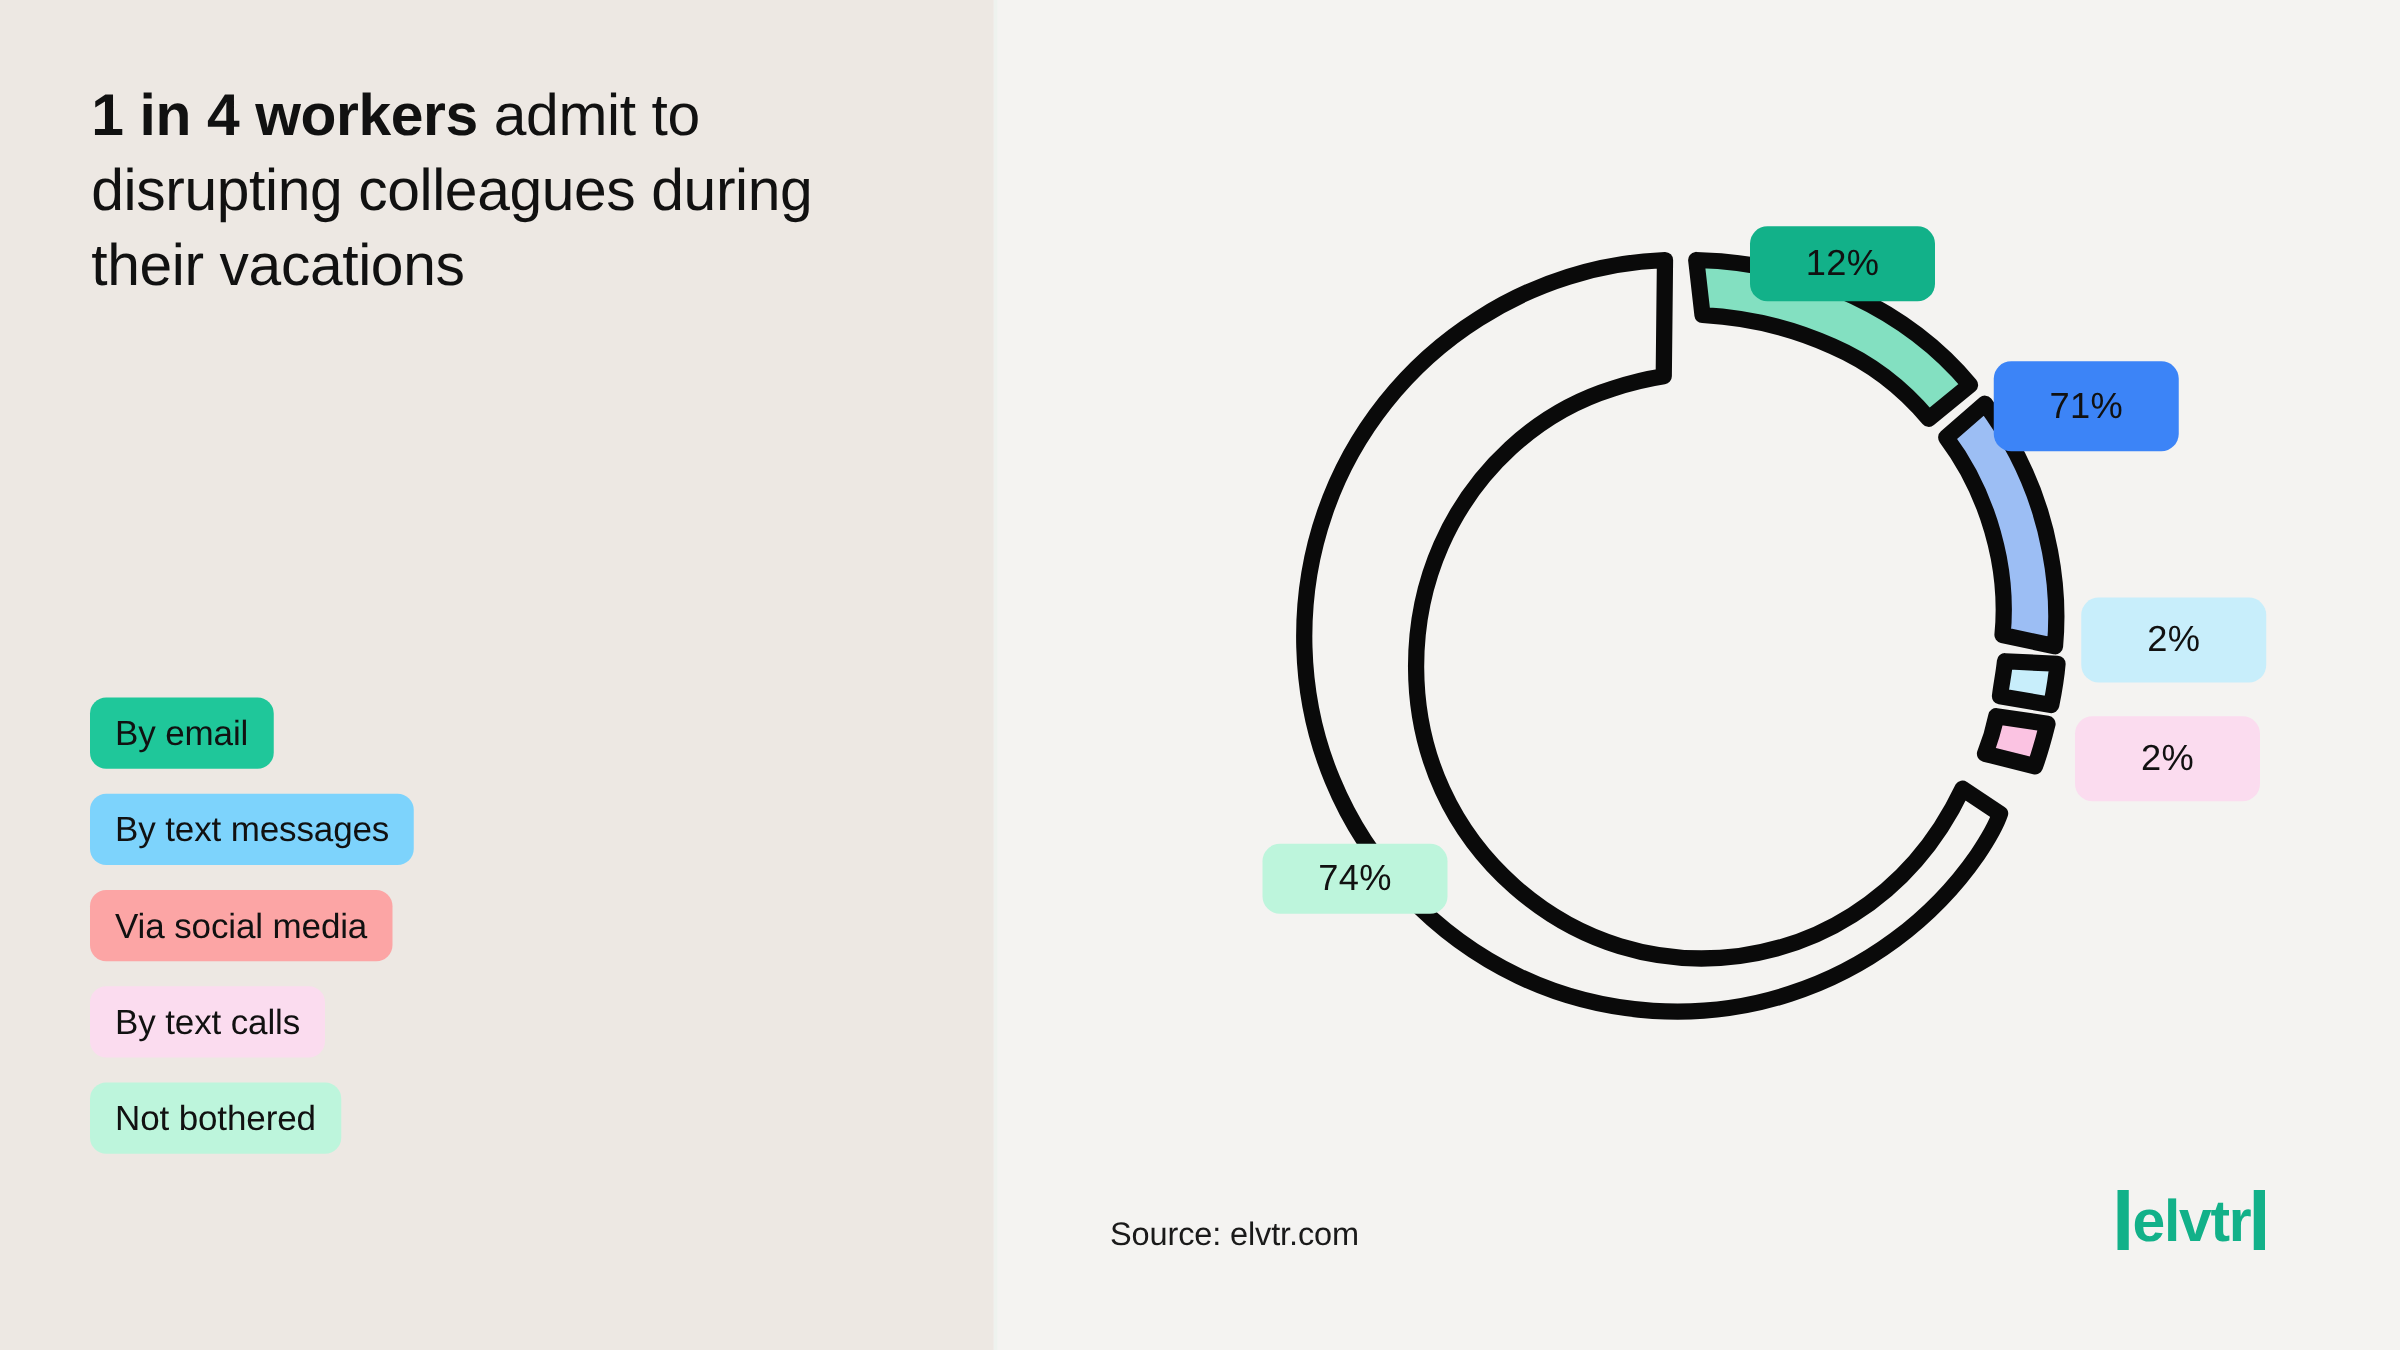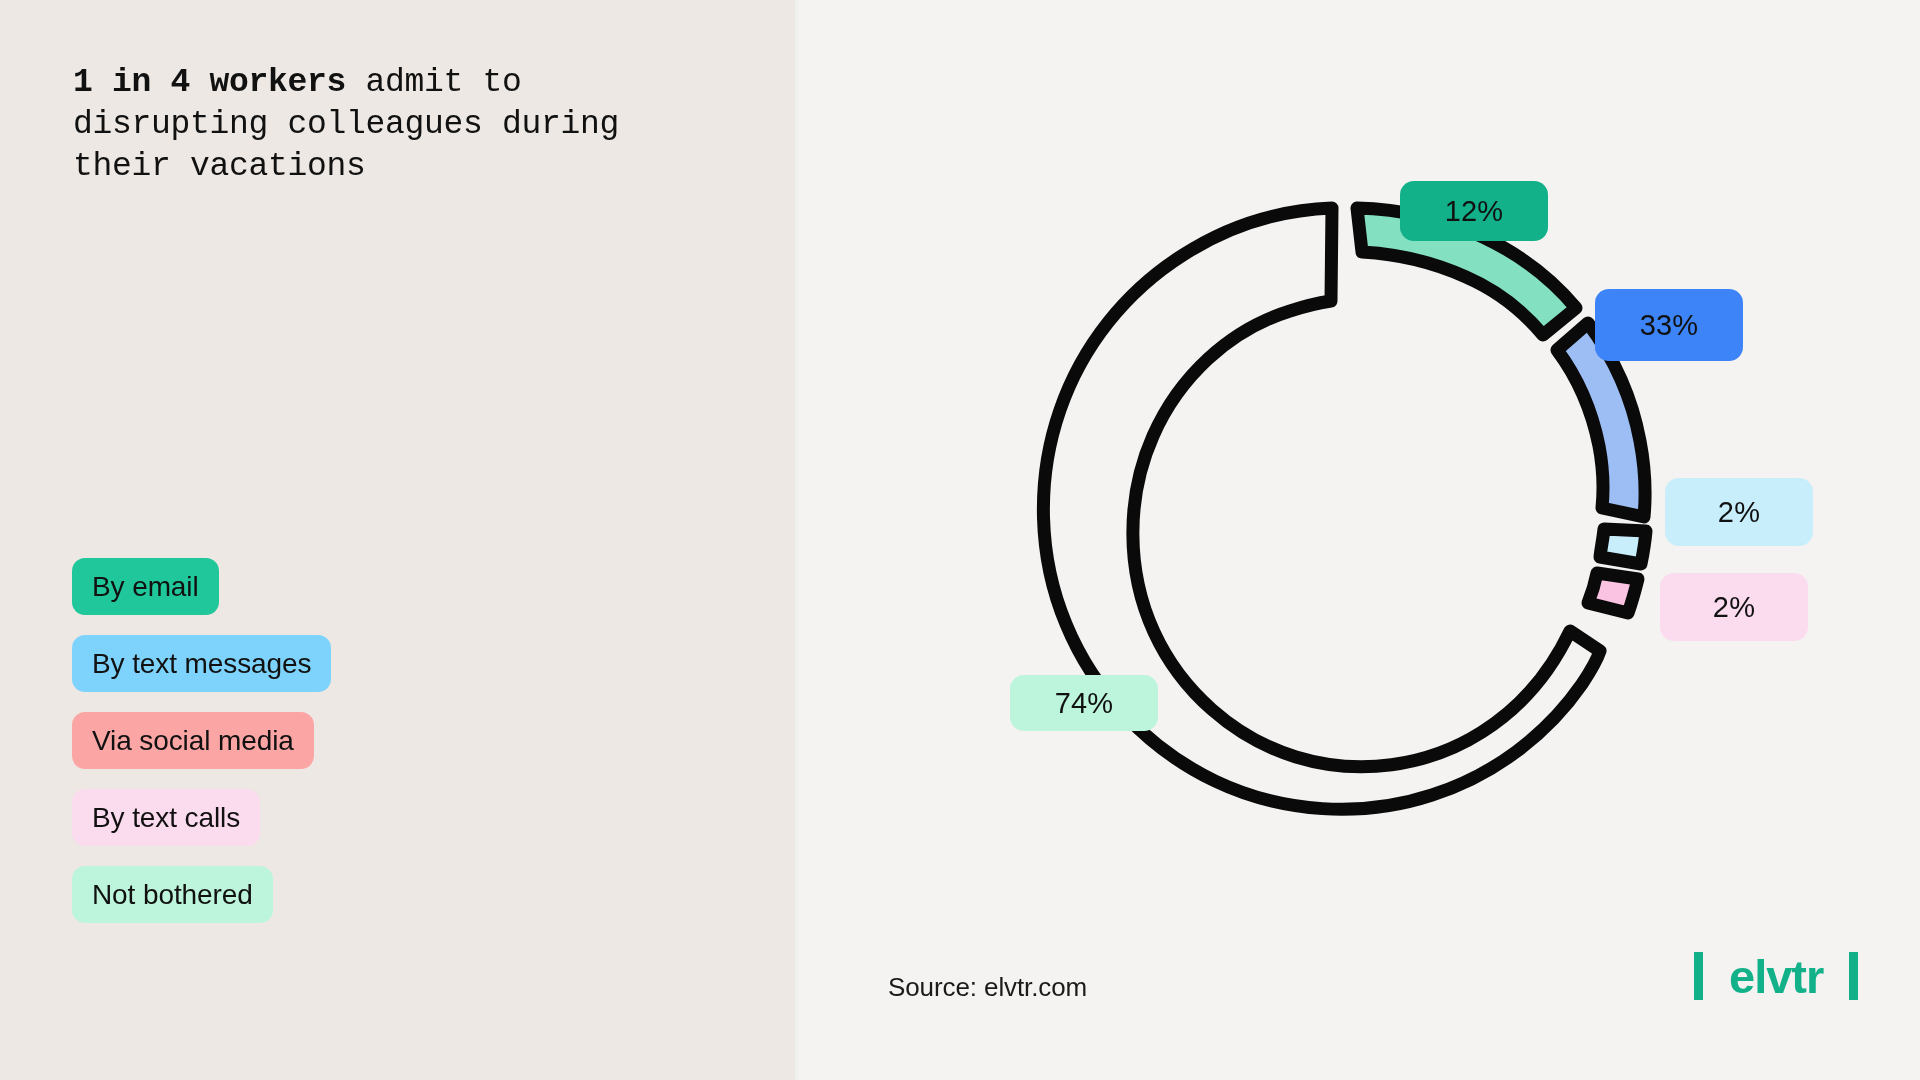--- a/index.html
+++ b/index.html
@@ -44,26 +44,25 @@
     height: 1080px;
     background: #F4F3F1;
   }
 
   
   .headline {
     position: absolute;
     left: 73px;
     top: 62px;
     width: 620px;
-    font-size: 33px;
+    font-size: 47px;
     line-height: 1.28;
     color: #111111;
     font-weight: 400;
     letter-spacing: -0.3px;
-    font-family: Liberation Mono, monospace;
   }
   .headline .strong {
     font-weight: 700;
   }
 
   
   .legend {
     position: absolute;
     left: 72px;
     top: 558px;
@@ -124,21 +123,21 @@
     font-size: 26px;
     color: #1a1a1a;
     letter-spacing: -0.1px;
   }
   .logo {
     position: absolute;
     left: 1694px;
     top: 952px;
     display: flex;
     align-items: center;
-    gap: 26px;
+    gap: 3px;
     font-size: 47px;
     font-weight: 700;
     color: #12B189;
     letter-spacing: -1px;
   }
   .logo-bar {
     display: inline-block;
     width: 9px;
     height: 48px;
     background: #12B189;
@@ -223,21 +222,21 @@
                  C 612 463 615 453 617 443
                  Z"></path>
       </g>
     </svg>
   </div>
 
   <div class="value-badge vb-12" style="background:#12B189">
     <span>12%</span>
   </div>
   <div class="value-badge vb-10" style="background:#3C84F7">
-    <span>33%</span>
+    <span>71%</span>
   </div>
   <div class="value-badge vb-2a" style="background:#C8EEFB">
     <span>2%</span>
   </div>
   <div class="value-badge vb-2b" style="background:#FBDCEF">
     <span>2%</span>
   </div>
   <div class="value-badge vb-74" style="background:#BDF5DC">
     <span>74%</span>
   </div>

